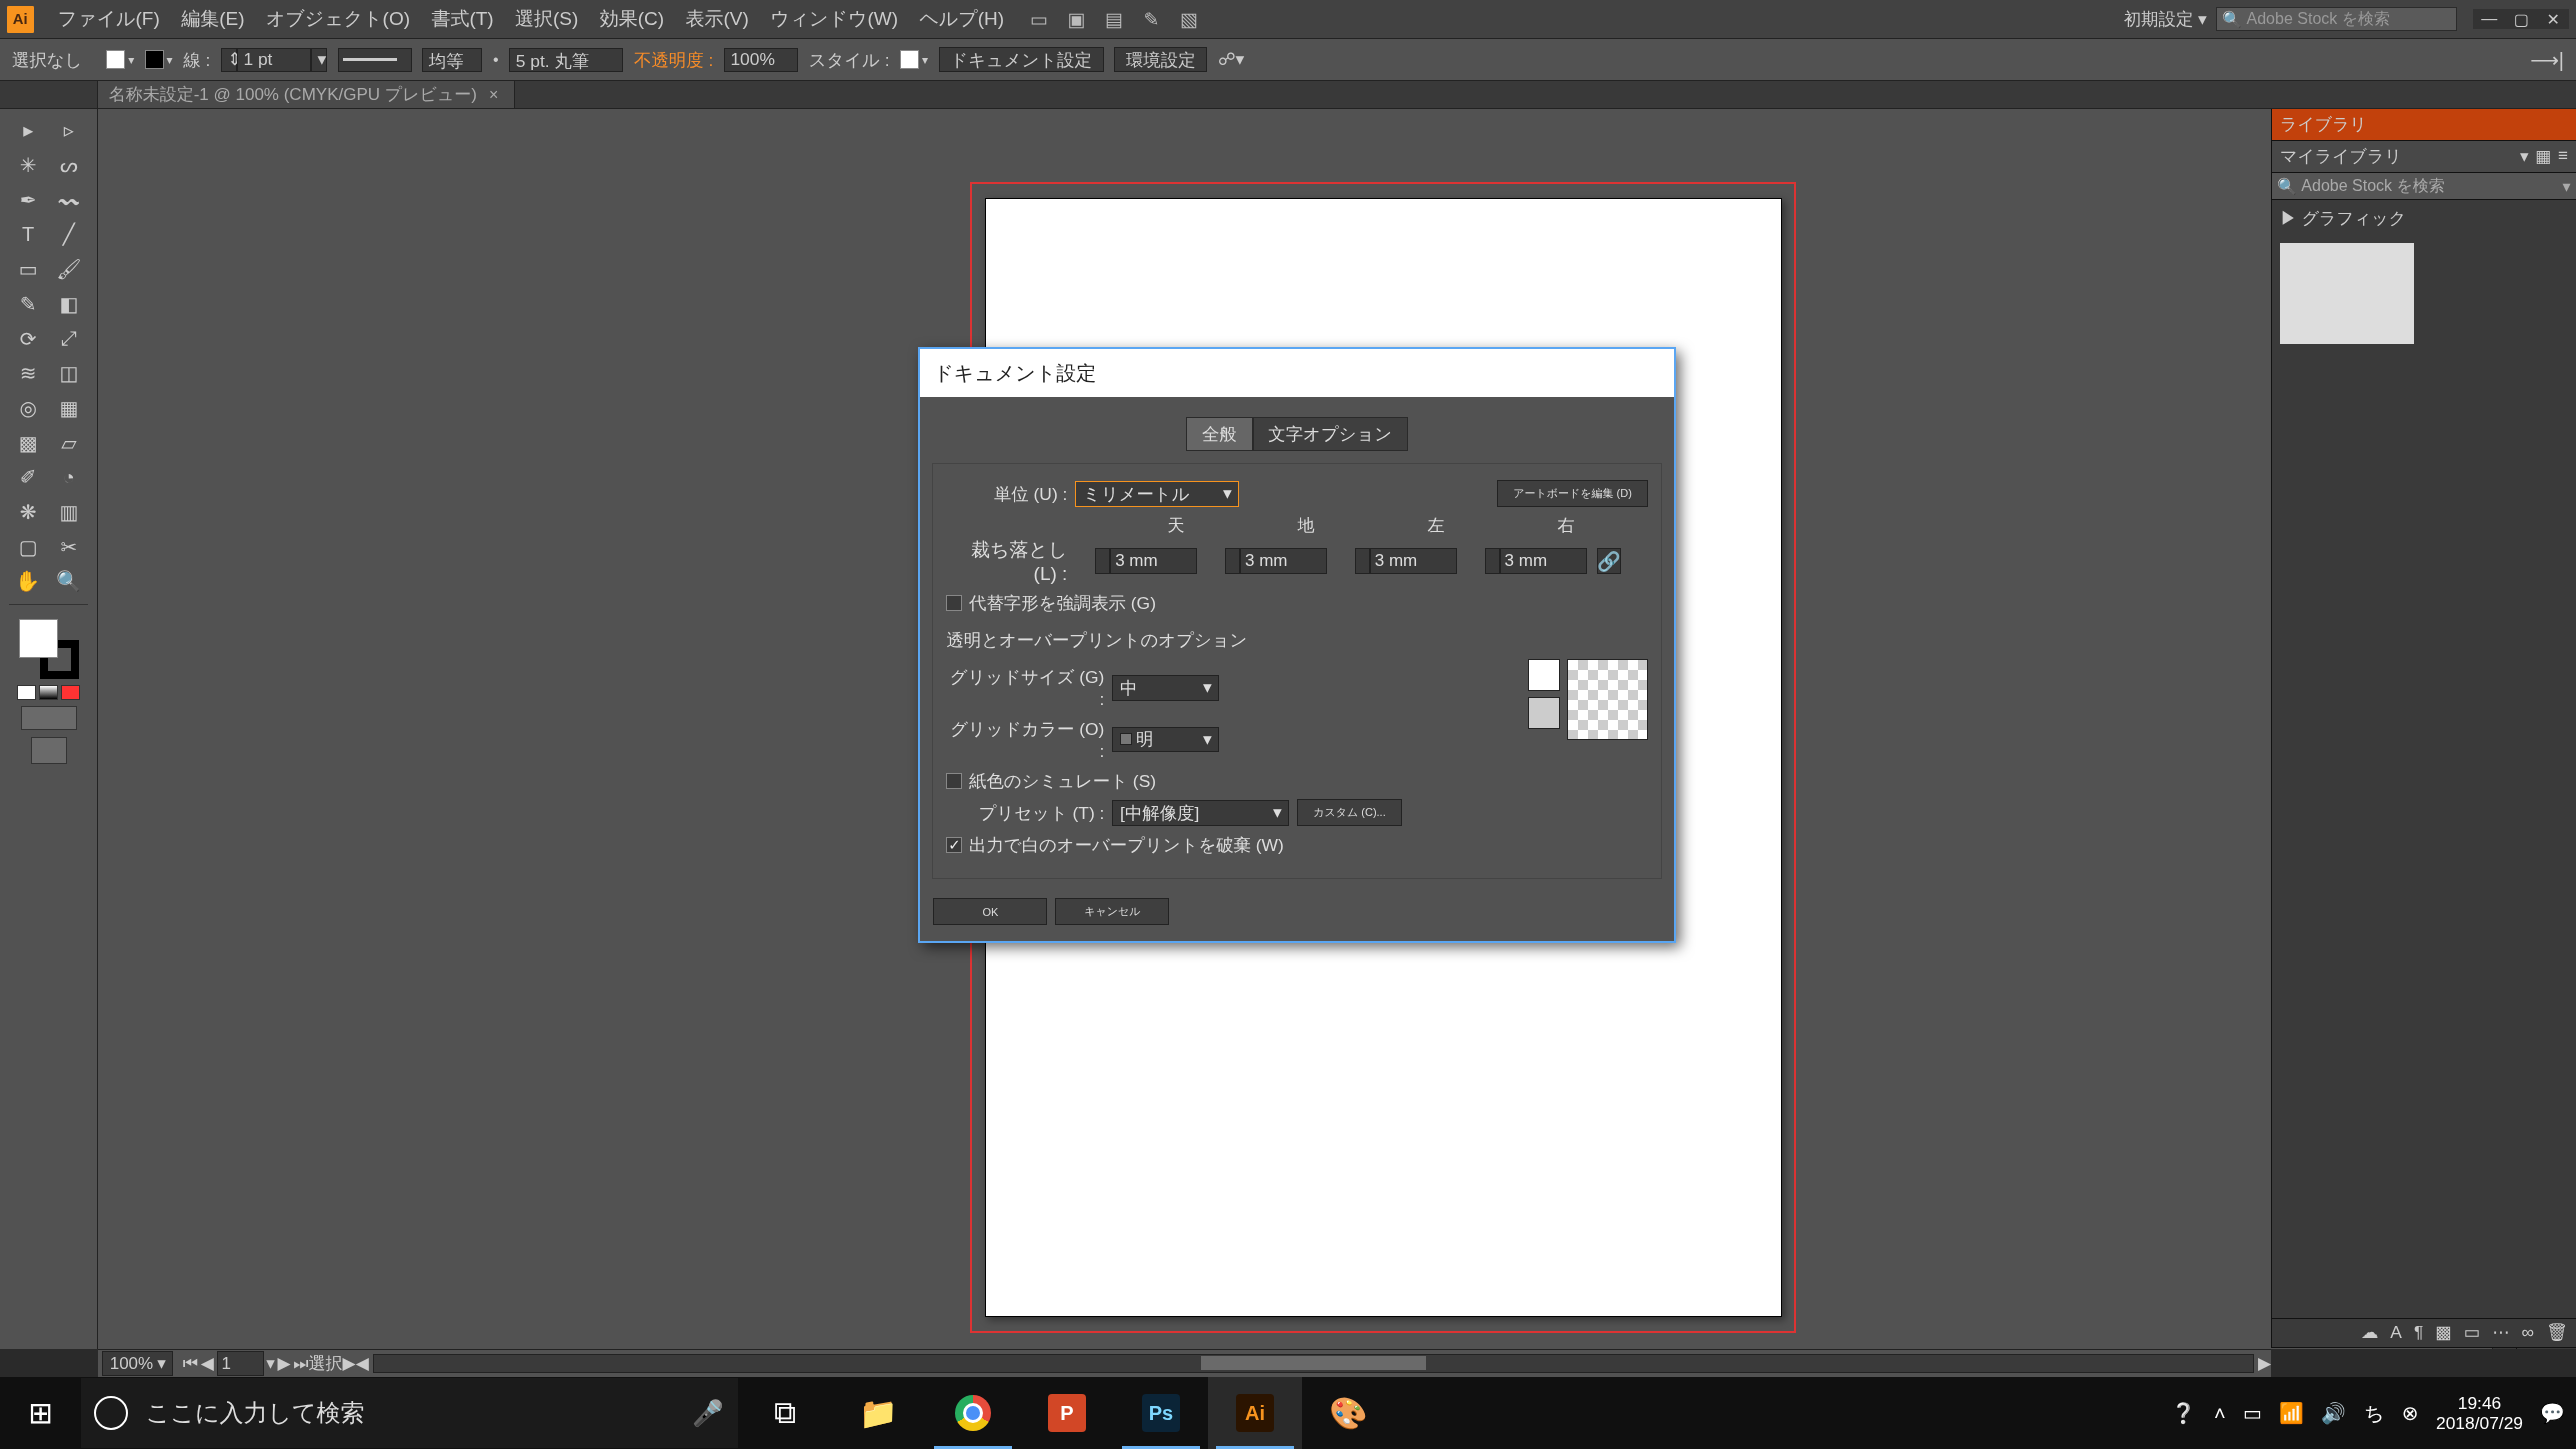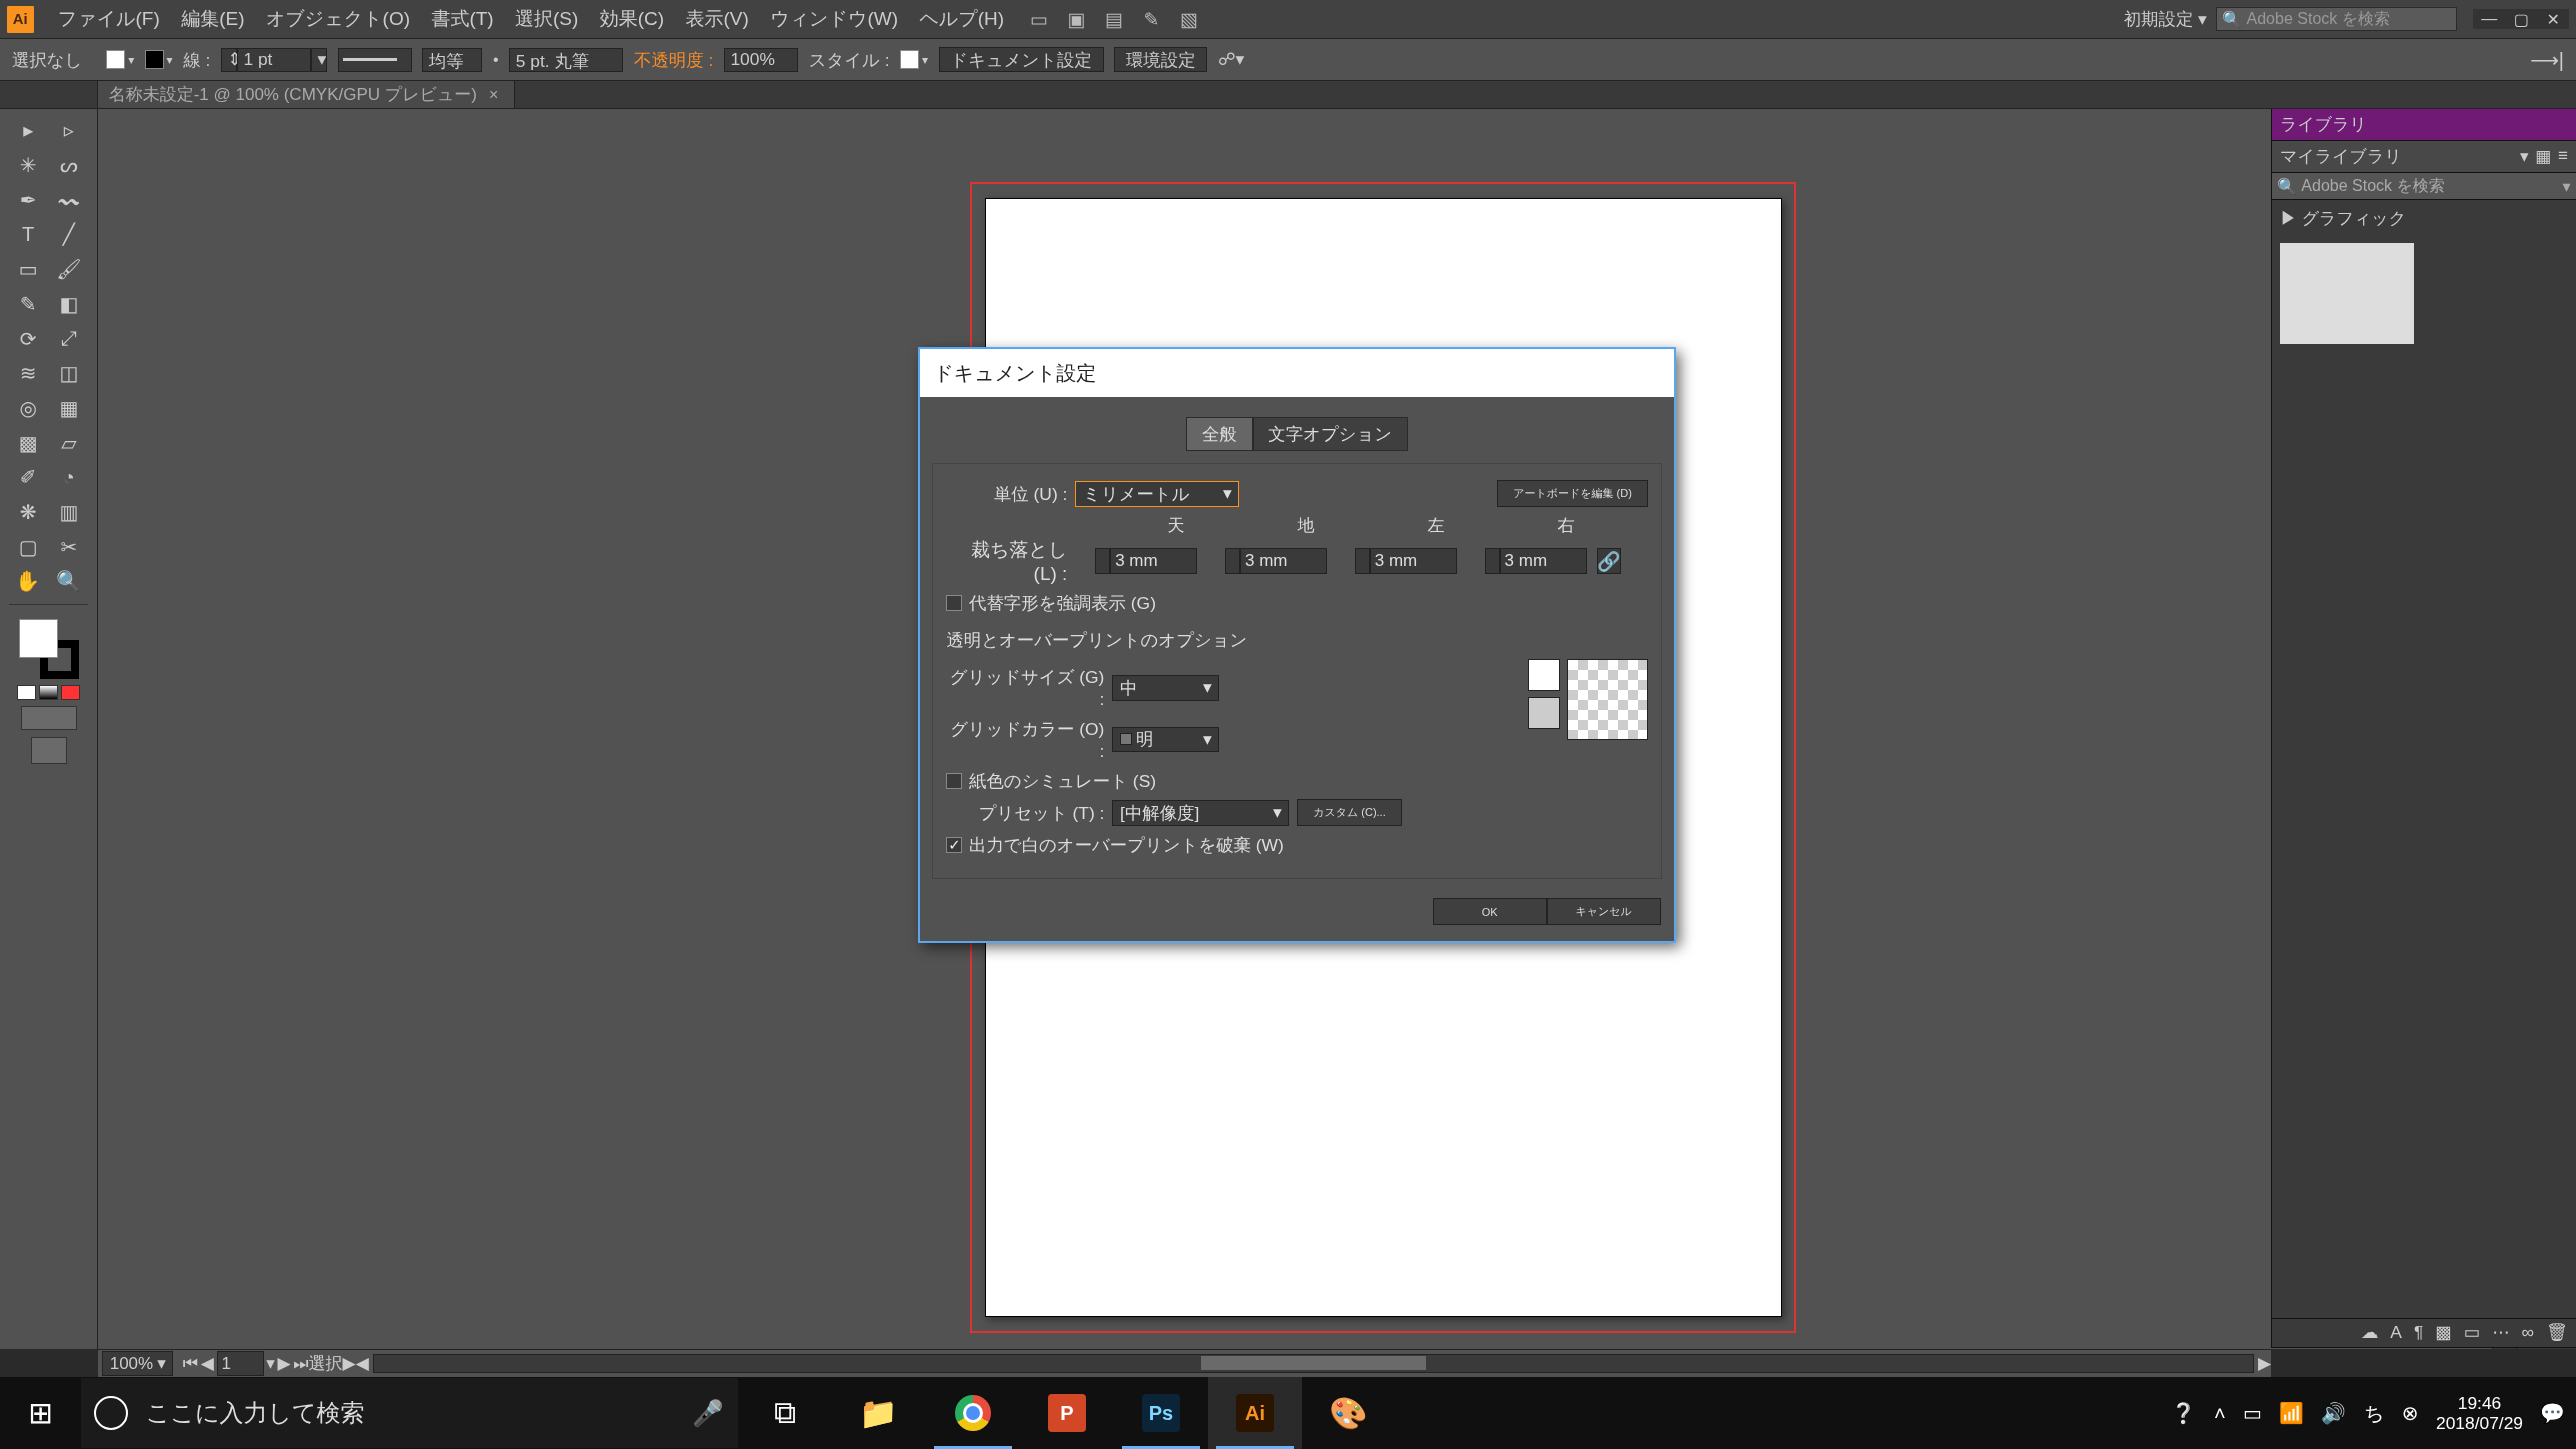--- a/index.html
+++ b/index.html
@@ -59,21 +59,21 @@
 .bleed-box { position: absolute; border: 2px solid #d33; }
 .artboard { position: absolute; background: #fff; border: 0.7px solid #000; box-shadow: 2.7px 2.7px 8px rgba(0,0,0,.4); }
 
 
 .right-stack { width: 60px; background: #3a3a3a; border-left: 0.7px solid #111; display: flex; flex-direction: column; align-items: center; padding-top: 5.4px; gap: 17.4px; }
 .right-stack span { width: 32px; height: 28px; display: flex; align-items: center; justify-content: center; color: #bbb; font-size: 23px; }
 .rs-sep { width: 40px; height: 0.7px; background: #111; }
 
 
 .lib-panel { position: absolute; top: 109px; right: 0; width: 305px; bottom: 101px; background: #3a3a3a; border-left: 0.7px solid #111; border-bottom: 0.7px solid #111; color: #ccc; font-size: 17px; }
-.lib-tab { background: #701a75; border-bottom: 0.7px solid #111; padding: 4px 8px; }
+.lib-tab { background: #c2410c; border-bottom: 0.7px solid #111; padding: 4px 8px; }
 .lib-my { background: #484848; padding: 4px 8px; display: flex; align-items: center; justify-content: space-between; border-bottom: 0.7px solid #111; }
 .lib-my .lib-icons { display: flex; gap: 6.7px; }
 .lib-search { display: flex; align-items: center; gap: 4px; background: #555; padding: 2.7px 5.4px; margin: 0; border-bottom: 0.7px solid #111; font-size: 16px; color: #aaa; }
 .lib-section { padding: 6.7px 8px; font-size: 17px; }
 .lib-thumb { width: 134px; height: 101px; background: #ddd; margin: 6.7px 8px; }
 .lib-foot { position: absolute; bottom: 0; left: 0; right: 0; height: 29.5px; border-top: 0.7px solid #111; display: flex; align-items: center; justify-content: flex-end; gap: 12px; padding: 0 8px; }
 .lib-foot span { font-size: 17.4px; }
 
 
 .status-bar { position: absolute; left: 98px; right: 0; top: calc(38px + 43px + 28px + 1268px); height: 28px; background: #525252; border-top: 0.7px solid #222; display: flex; align-items: center; font-size: 17px; color: #ccc; }
@@ -106,21 +106,21 @@
 .link-ico { width: 24px; height: 25.5px; background: #3a3a3a; border: 0.7px solid #222; display: flex; align-items: center; justify-content: center; margin-left: 2.7px; }
 .chk-row { display: flex; align-items: center; gap: 6.7px; margin: 5.4px 0; font-size: 17.4px; }
 .chk-box { width: 16px; height: 16px; border: 0.7px solid #888; background: #3a3a3a; }
 .chk-box.on::after { content: "✓"; font-size: 14.8px; line-height: 14.8px; display: block; text-align: center; color: #eee; }
 .section-lbl { margin: 13.4px 0 6.7px; font-size: 17.4px; }
 .transp-preview { display: flex; gap: 6.7px; }
 .tp-box { width: 32px; height: 32px; border: 0.7px solid #222; }
 .tp-white { background: #fff; }
 .tp-gray { background: #ccc; }
 .tp-check { width: 81px; height: 81px; background-image: linear-gradient(45deg, #ccc 25%, transparent 25%), linear-gradient(-45deg, #ccc 25%, transparent 25%), linear-gradient(45deg, transparent 75%, #ccc 75%), linear-gradient(-45deg, transparent 75%, #ccc 75%); background-size: 20px 20px; background-position: 0 0, 0 10px, 10px -10px, -10px 0px; background-color: #fff; border: 0.7px solid #222; }
-.dlg-actions { display: flex; justify-content: flex-end; gap: 0; padding: 10.7px 13.4px 0; }
+.dlg-actions { display: flex; gap: 8px; padding: 10.7px 13.4px 0; }
 .dlg-actions .dlg-btn { min-width: 114px; }
 
 
 .taskbar { position: absolute; bottom: 0; left: 0; right: 0; height: 72px; background: #101010; display: flex; align-items: center; color: #fff; }
 .start-btn { width: 81px; height: 72px; display: flex; align-items: center; justify-content: center; font-size: 29.5px; }
 .search-box { flex: 0 0 657px; height: 70px; background: #1b1b1b; display: flex; align-items: center; padding: 0 13.4px; gap: 17.4px; font-size: 24px; color: #ddd; }
 .cortana { width: 34px; height: 34px; border: 2.7px solid #fff; border-radius: 50%; }
 .mic { margin-left: auto; font-size: 25.5px; }
 .task-item { width: 94px; height: 72px; display: flex; align-items: center; justify-content: center; font-size: 31px; position: relative; }
 .task-item.active::after { content: ""; position: absolute; bottom: 0; left: 8px; right: 8px; height: 2.7px; background: #6ab2f3; }

